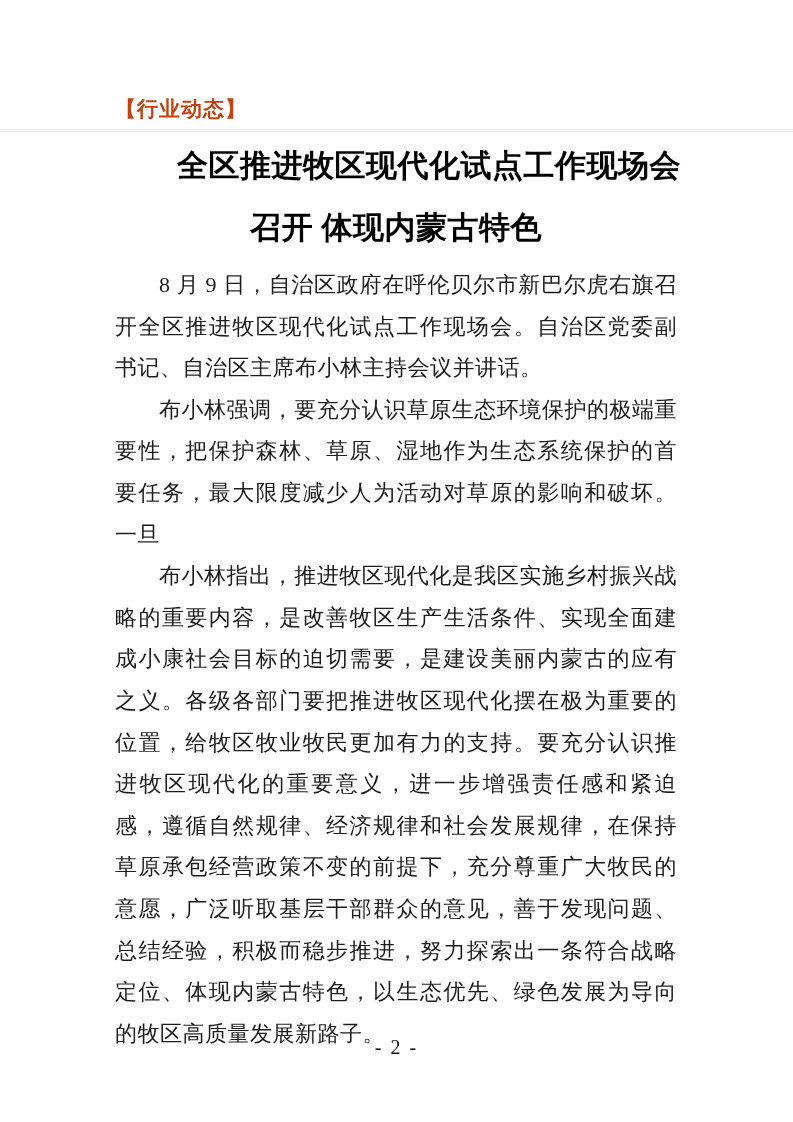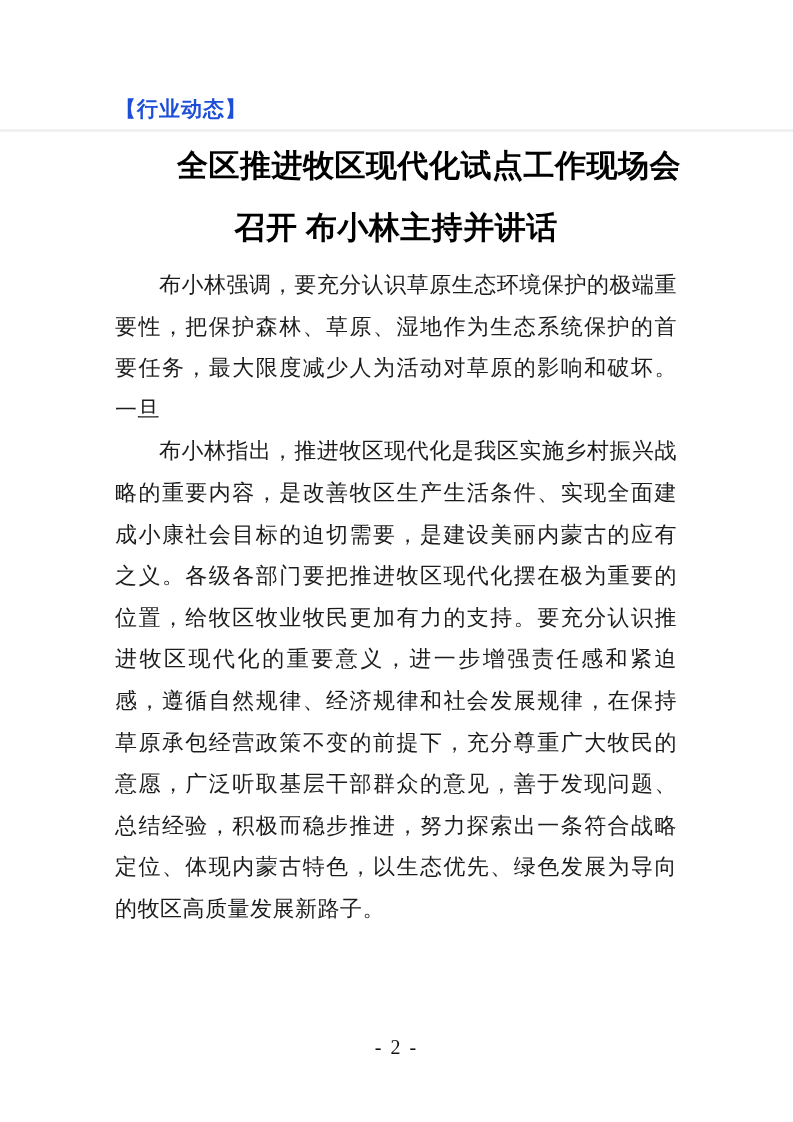--- a/index.html
+++ b/index.html
@@ -17,21 +17,21 @@
     box-sizing: border-box;
     padding: 95px 116px 0 115px;
     font-family: "Liberation Serif", "DejaVu Serif", serif;
     color: #1a1a1a;
   }
   .section-label {
     font-family: "DejaVu Sans", "Liberation Sans", sans-serif;
     font-weight: bold;
     font-size: 21px;
     line-height: 28px;
-    color: #1d4ed8;
+    color: #c2410c;
     letter-spacing: 1px;
   }
   .label-divider {
     position: absolute;
     left: 0;
     right: 0;
     top: 129px;
     height: 3px;
     background: #f1f1f1;
   }
@@ -82,23 +82,24 @@
 <body>
 
 <div class="page">
 
   <div class="section-label">【行业动态】</div>
 
   <div class="label-divider"></div>
 
   <h1 class="title">
     <span class="t1">全区推进牧区现代化试点工作现场会</span>
-    <span class="t2">召开 布小林主持并讲话</span>
+    <span class="t2">召开 体现内蒙古特色</span>
   </h1>
 
   <div class="article-body">
+    <p>8 月 9 日，自治区政府在呼伦贝尔市新巴尔虎右旗召开全区推进牧区现代化试点工作现场会。自治区党委副书记、自治区主席布小林主持会议并讲话。</p>
     <p>布小林强调，要充分认识草原生态环境保护的极端重要性，把保护森林、草原、湿地作为生态系统保护的首要任务，最大限度减少人为活动对草原的影响和破坏。一旦</p>
     <p>布小林指出，推进牧区现代化是我区实施乡村振兴战略的重要内容，是改善牧区生产生活条件、实现全面建成小康社会目标的迫切需要，是建设美丽内蒙古的应有之义。各级各部门要把推进牧区现代化摆在极为重要的位置，给牧区牧业牧民更加有力的支持。要充分认识推进牧区现代化的重要意义，进一步增强责任感和紧迫感，遵循自然规律、经济规律和社会发展规律，在保持草原承包经营政策不变的前提下，充分尊重广大牧民的意愿，广泛听取基层干部群众的意见，善于发现问题、总结经验，积极而稳步推进，努力探索出一条符合战略定位、体现内蒙古特色，以生态优先、绿色发展为导向的牧区高质量发展新路子。</p>
   </div>
 
   <div class="page-footer">- 2 -</div>
 
 </div>
 
 </body></html>

